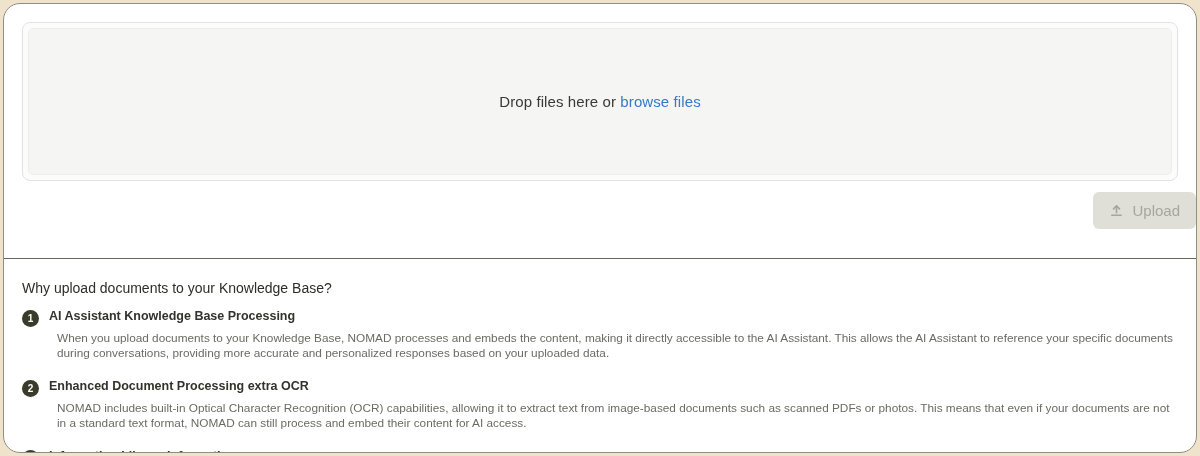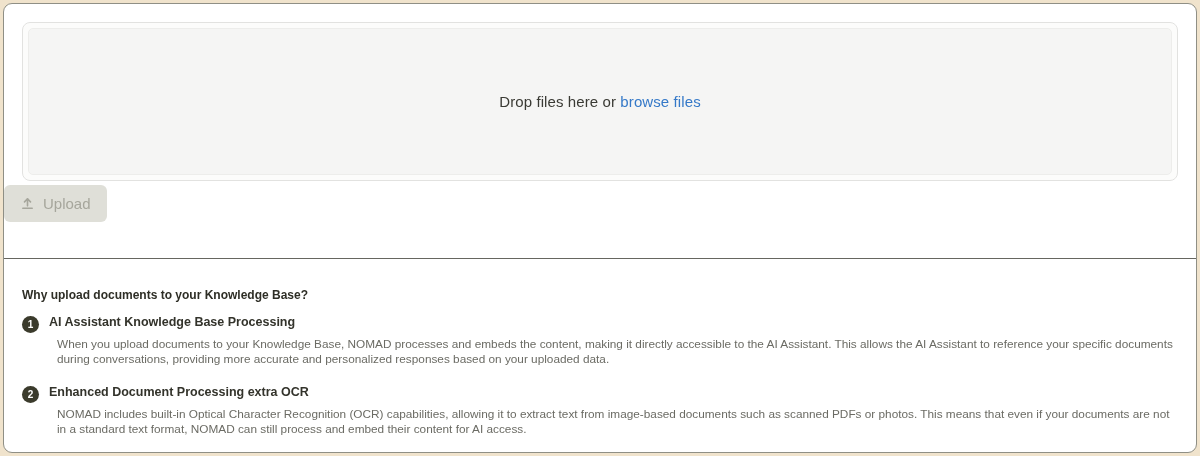--- a/index.html
+++ b/index.html
@@ -20,21 +20,21 @@
   body{
     width:1200px;height:456px;position:relative;
     background:var(--frame-bg);
     font-family:"Liberation Sans","DejaVu Sans",sans-serif;
     overflow:hidden;
   }
   .card{
     position:absolute;left:3px;top:3px;right:3px;bottom:3px;
     background:#ffffff;
     border:1px solid var(--card-border);
-    border-radius:9px;
+    border-radius:17px;
     overflow:hidden;
   }
   
   .dropzone-outer{
     position:absolute;left:18px;top:18px;width:1156px;height:159px;
     border:1px solid var(--dropzone-border);
     border-radius:8px;
     background:#fcfcfb;
     padding:5px;
     cursor:pointer;
@@ -46,22 +46,22 @@
     border-radius:5px;
     display:flex;align-items:center;justify-content:center;
   }
   .dropzone-text{
     font-size:15px;color:#3a3a34;letter-spacing:0.1px;
   }
   .browse-link{
     color:var(--link-blue);text-decoration:none;cursor:pointer;
   }
   .upload-row{
-    position:absolute;top:181px;left:0;width:100%;
-    display:flex;justify-content:flex-start;
+    position:absolute;top:188px;left:0;width:100%;
+    display:flex;justify-content:flex-end;
   }
   .upload-btn{
     display:flex;align-items:center;gap:8px;
     height:37px;padding:0 16px;
     background:var(--btn-bg);
     border:none;border-radius:6px;
     color:var(--btn-text);
     font-family:inherit;font-size:15px;
     cursor:not-allowed;
   }
@@ -69,22 +69,22 @@
   
   .divider{
     position:absolute;top:254px;left:0;width:100%;height:0;
     border-top:1px solid var(--divider);
   }
   
   .info{
     position:absolute;top:268px;left:18px;right:14px;
   }
   .info-heading{
-    font-size:12px;font-weight:bold;color:var(--title-dark);
-    margin:16px 0 13px 0;
+    font-size:14px;font-weight:normal;color:var(--title-dark);
+    margin:8px 0 13px 0;
   }
   .info-item{
     display:flex;gap:10px;margin-bottom:11px;
   }
   .num-badge{
     flex:0 0 auto;
     width:17px;height:17px;border-radius:50%;
     background:var(--badge-bg);color:#ffffff;
     font-size:10px;font-weight:bold;
     display:flex;align-items:center;justify-content:center;

